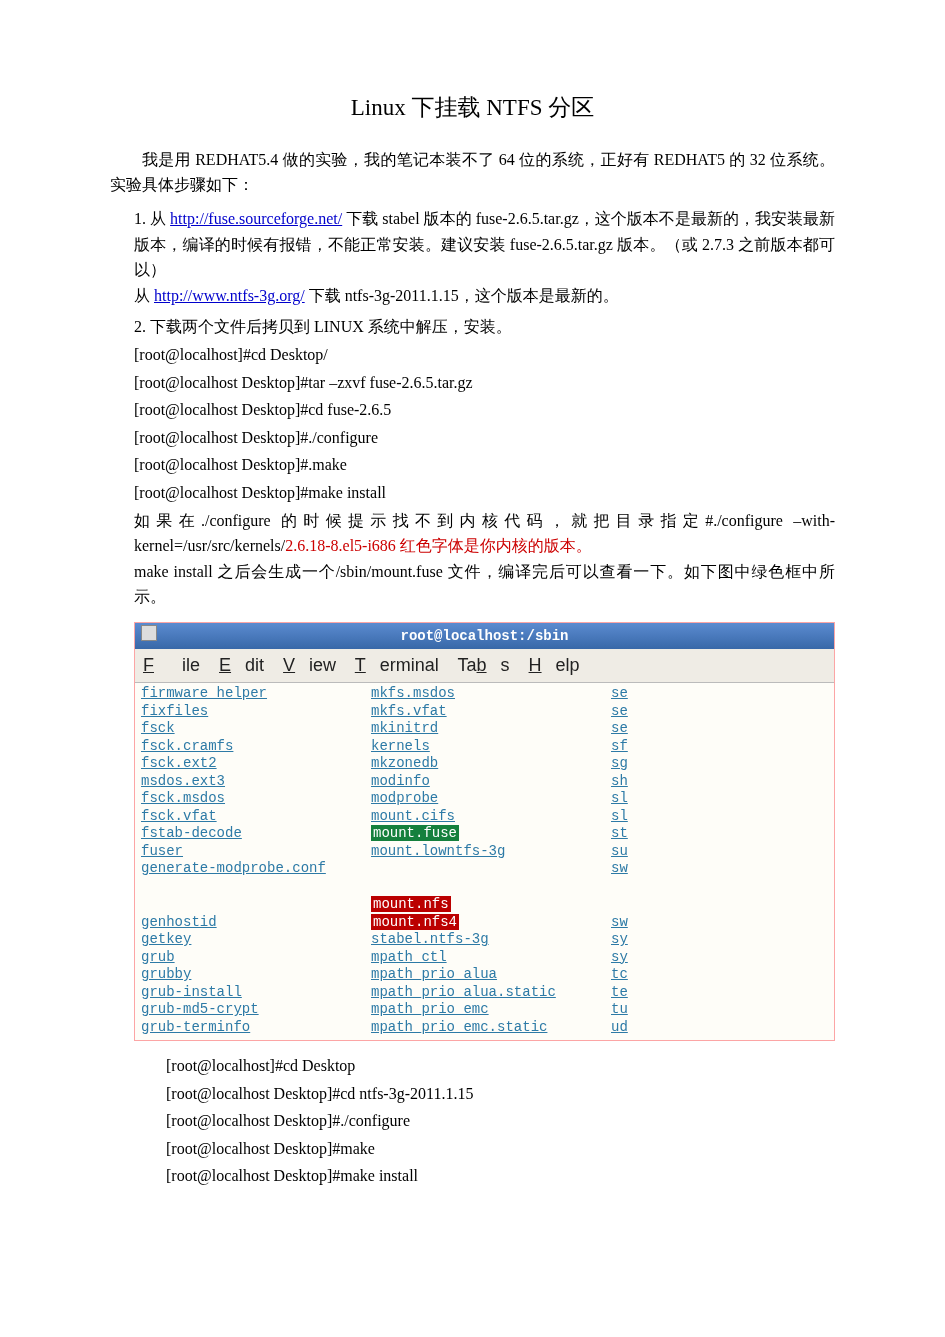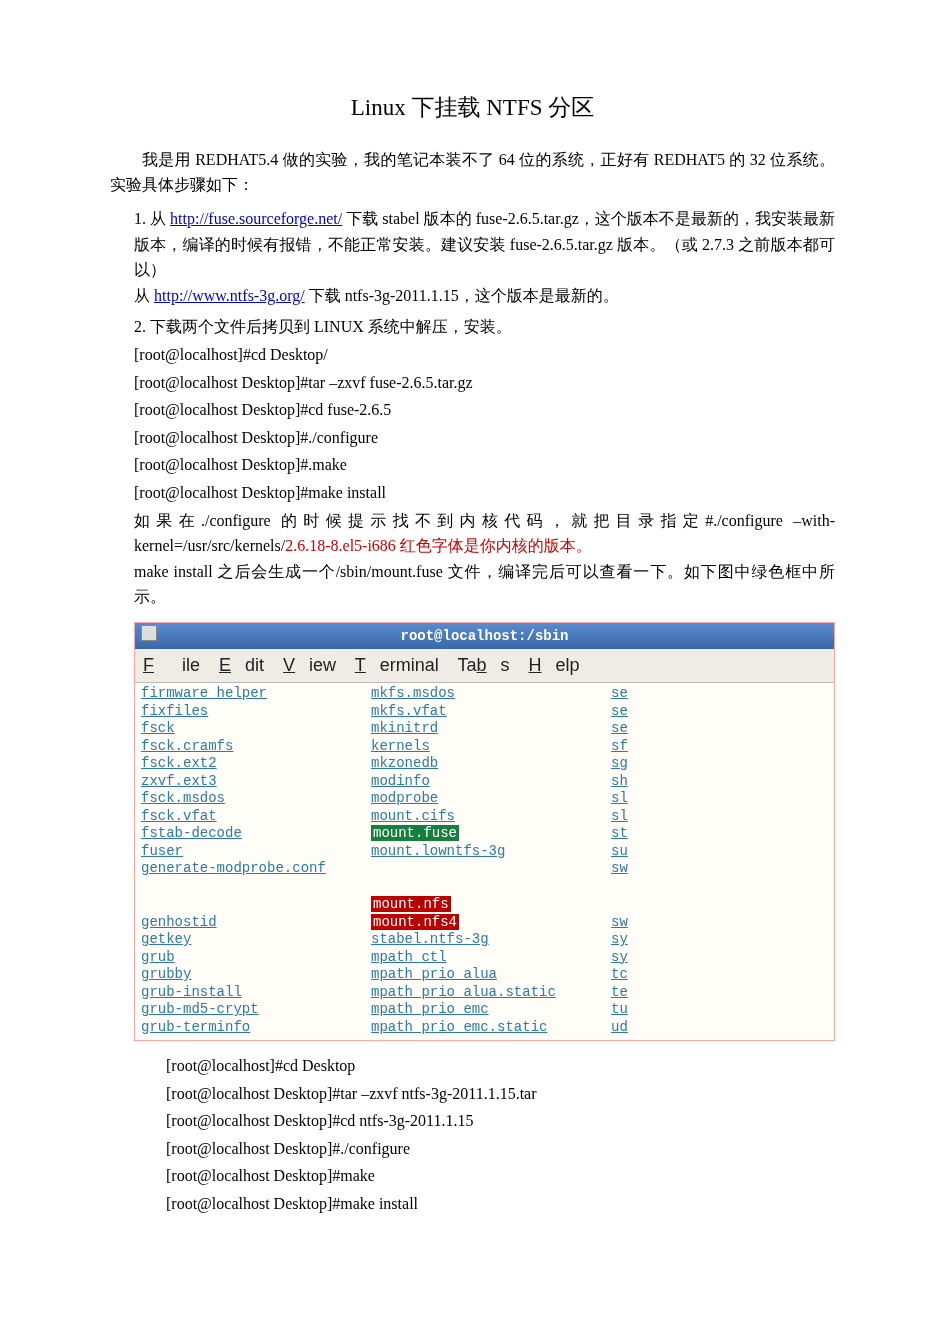--- a/index.html
+++ b/index.html
@@ -187,21 +187,21 @@
               <span class="tcol1">fsck.cramfs</span>
               <span class="tcol2">kernels</span>
               <span class="tcol3">sf</span>
             </div>
             <div class="term-row">
               <span class="tcol1">fsck.ext2</span>
               <span class="tcol2">mkzonedb</span>
               <span class="tcol3">sg</span>
             </div>
             <div class="term-row">
-              <span class="tcol1">zxvf.ext3</span>
+              <span class="tcol1">msdos.ext3</span>
               <span class="tcol2">modinfo</span>
               <span class="tcol3">sh</span>
             </div>
             <div class="term-row">
               <span class="tcol1">fsck.msdos</span>
               <span class="tcol2">modprobe</span>
               <span class="tcol3">sl</span>
             </div>
             <div class="term-row">
               <span class="tcol1">fsck.vfat</span>
@@ -258,21 +258,20 @@
               <span class="tcol2">mpath_prio_emc.static</span>
               <span class="tcol3">ud</span>
             </div>
           </div>
       </div>
     </li>
 
     <li>
       <div class="cmd-block sub-block">
         <div class="code-line">[root@localhost]#cd  Desktop</div>
-        <div class="code-line">[root@localhost  Desktop]#tar  –zxvf  ntfs-3g-2011.1.15.tar</div>
         <div class="code-line">[root@localhost  Desktop]#cd  ntfs-3g-2011.1.15</div>
         <div class="code-line">[root@localhost  Desktop]#./configure</div>
         <div class="code-line">[root@localhost  Desktop]#make</div>
         <div class="code-line">[root@localhost  Desktop]#make  install</div>
       </div>
     </li>
 
   </ol>
 
 </div>

